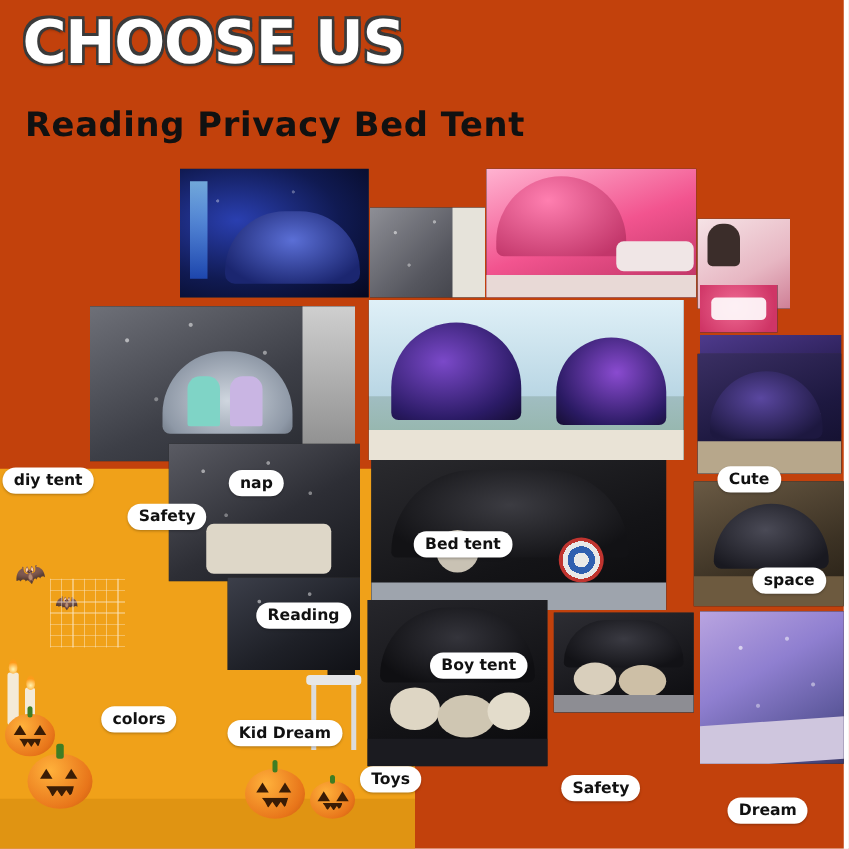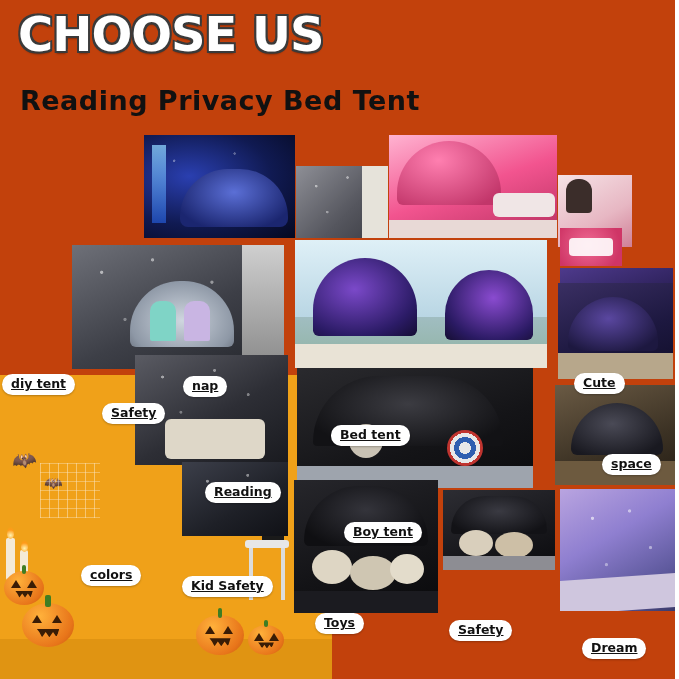--- a/index.html
+++ b/index.html
@@ -66,21 +66,20 @@
     background: #ffffff;
     color: #111111;
     border-radius: 11px;
     font-size: 12.5px;
     font-weight: bold;
     padding: 3px 9px 4px 9px;
     white-space: nowrap;
     box-shadow: 0 1px 2px rgba(0,0,0,.25);
     font-family: "DejaVu Sans", sans-serif;
     line-height: 1.15;
-    text-decoration: underline;
   }
 
   
   .orange-panel {
     position: absolute;
     left: 0;
     top: 375px;
     width: 332px;
     height: 304px;
     background: #f0a119;
@@ -373,18 +372,18 @@
 
   <div class="pill" style="left:2px; top:374px;">diy tent</div>
   <div class="pill" style="left:183px; top:376px;">nap</div>
   <div class="pill" style="left:102px; top:403px;">Safety</div>
   <div class="pill" style="left:574px; top:373px;">Cute</div>
   <div class="pill" style="left:331px; top:425px;border-radius:10px;">Bed tent</div>
   <div class="pill" style="left:602px; top:454px;">space</div>
   <div class="pill" style="left:205px; top:482px;">Reading</div>
   <div class="pill" style="left:344px; top:522px;">Boy tent</div>
   <div class="pill" style="left:81px; top:565px;">colors</div>
-  <div class="pill" style="left:182px; top:576px;">Kid Safety</div>
-  <div class="pill" style="left:288px; top:613px;margin-left:27px;">Toys</div>
+  <div class="pill" style="left:182px; top:576px;">Kid Dream</div>
+  <div class="pill" style="left:288px; top:613px;">Toys</div>
   <div class="pill" style="left:449px; top:620px;">Safety</div>
   <div class="pill" style="left:582px; top:590px;margin-top:48px;">Dream</div>
 
 </div>
 
 </body></html>

